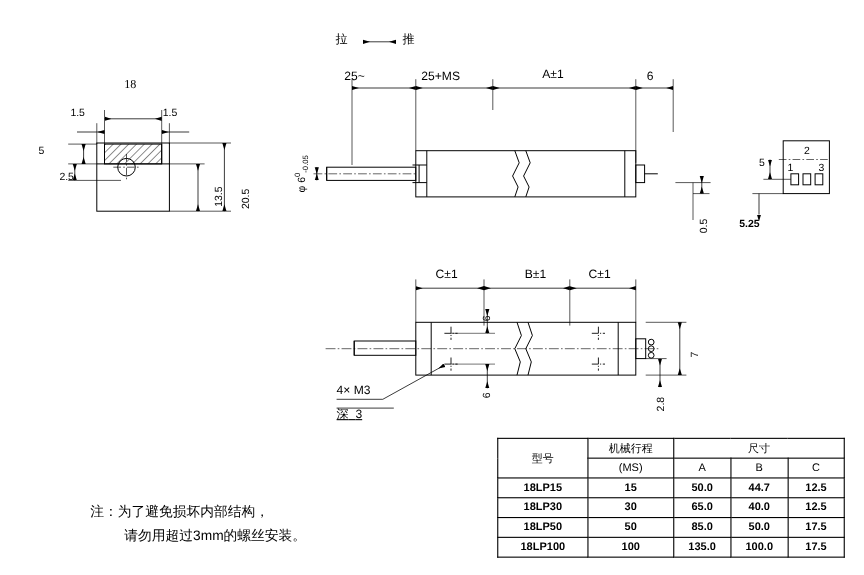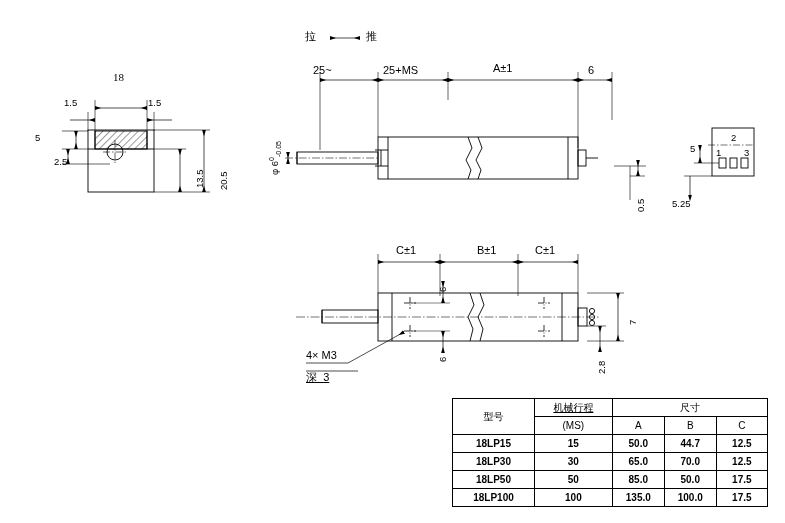--- a/index.html
+++ b/index.html
@@ -206,59 +206,61 @@
 <div class="lbl" style="left:383px;top:65px;text-align:center;">25+MS</div>
 <div class="lbl" style="left:493px;top:63px;">A±1</div>
 <div class="lbl" style="left:588px;top:65px;">6</div>
 <div class="lbl sm rot90" style="left:268px;top:175px;"><span>φ 6</span><span class="sub">0</span><span class="subsc">-0.05</span></div>
 <div class="lbl sm rot90" style="left:636px;top:212px;">0.5</div>
 
 <div class="lbl sm" style="left:731px;top:133px;">2</div>
 <div class="lbl sm" style="left:716px;top:148px;">1</div>
 <div class="lbl sm" style="left:744px;top:148px;">3</div>
 <div class="lbl sm" style="left:690px;top:144px;">5</div>
-<div class="lbl sm" style="left:672px;top:199px;">5.25</div>
+<div class="lbl sm" style="left:672px;top:199px;font-weight:bold;">5.25</div>
 
 <div class="lbl" style="left:396px;top:245px;">C±1</div>
 <div class="lbl" style="left:477px;top:245px;">B±1</div>
 <div class="lbl" style="left:535px;top:245px;">C±1</div>
 <div class="lbl sm rot90" style="left:438px;top:292px;">6</div>
 <div class="lbl sm rot90" style="left:438px;top:362px;">6</div>
 <div class="lbl sm rot90" style="left:628px;top:325px;">7</div>
 <div class="lbl sm rot90" style="left:597px;top:374px;">2.8</div>
 
 <div class="lbl" style="left:306px;top:350px;">4×  M3</div>
 <div class="lbl" style="left:306px;top:372px;text-decoration:underline;"><span>深</span>&nbsp;&nbsp;<span>3</span></div>
 
+<div class="note" style="left:82px;top:455px;">注：为了避免损坏内部结构，</div>
+<div class="note" style="left:113px;top:477px;">请勿用超过3mm的螺丝安装。</div>
 
 <table class="spec" style="left:452px;top:398px;width:316px;">
   <tbody>
         <tr>
     <th rowspan="2" style="width:82px;">型号</th>
-    <th rowspan="1" style="width:80px;text-decoration:underline;">机械行程</th>
+    <th rowspan="1" style="width:80px;">机械行程</th>
     <th colspan="3">尺寸</th>
   </tr>
   <tr>
     <th>(MS)</th>
     <th style="width:50px;">A</th>
     <th style="width:50px;">B</th>
     <th style="width:50px;">C</th>
   </tr>
   <tr>
     <td>18LP15</td>
     <td>15</td>
     <td>50.0</td>
     <td>44.7</td>
     <td>12.5</td>
   </tr>
   <tr>
     <td>18LP30</td>
     <td>30</td>
     <td>65.0</td>
-    <td>70.0</td>
+    <td>40.0</td>
     <td>12.5</td>
   </tr>
   <tr>
     <td>18LP50</td>
     <td>50</td>
     <td>85.0</td>
     <td>50.0</td>
     <td>17.5</td>
   </tr>
   <tr>

